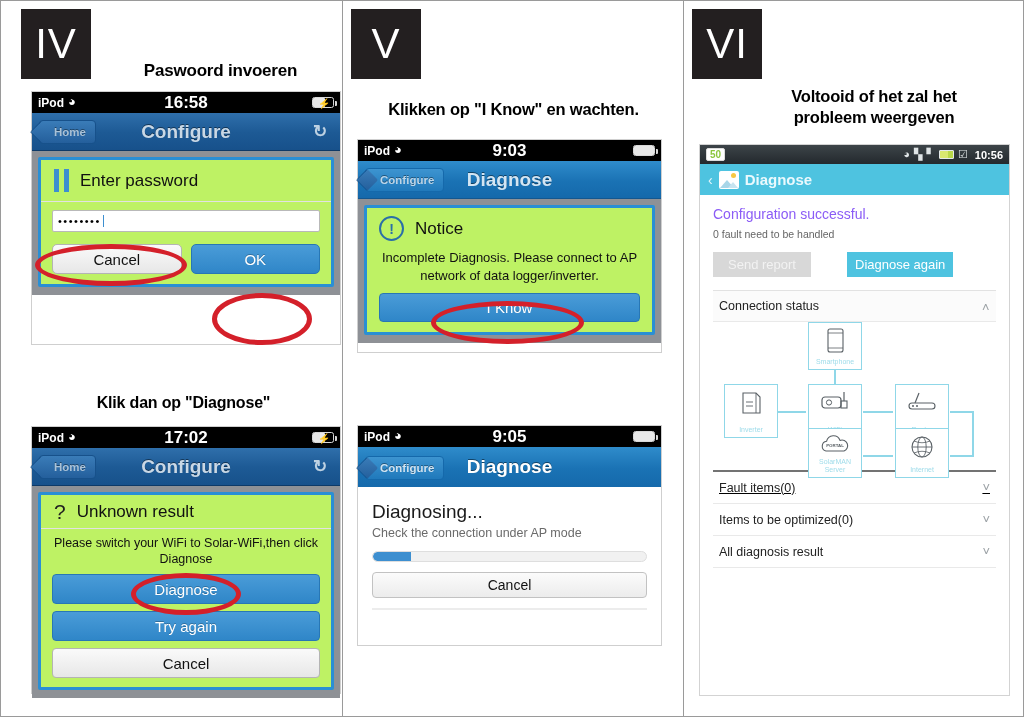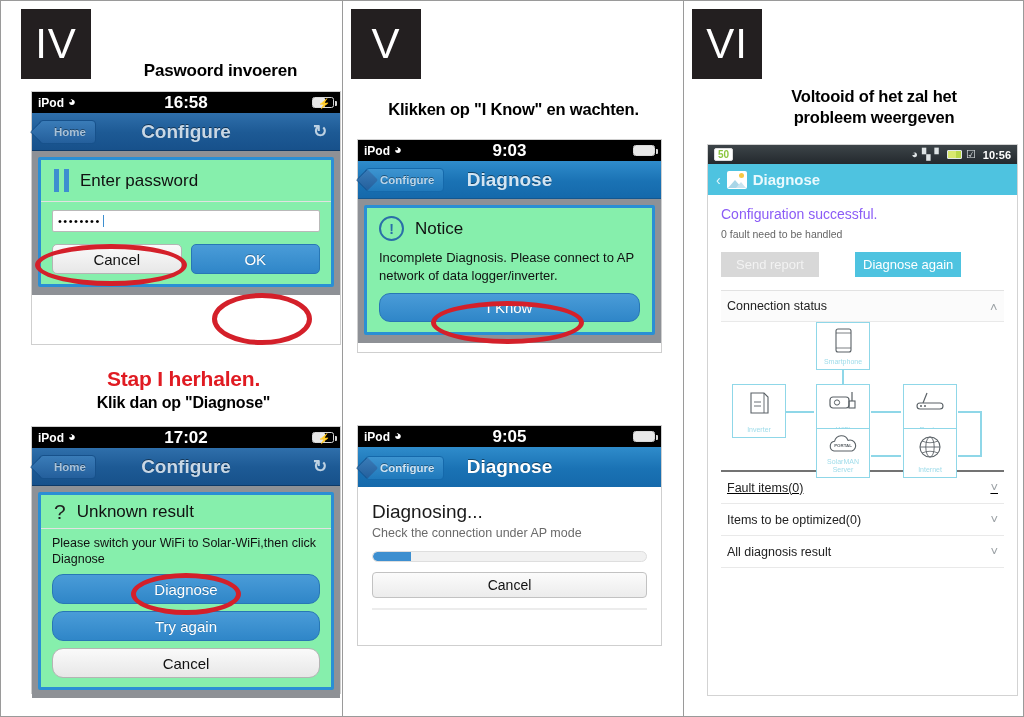--- a/index.html
+++ b/index.html
@@ -89,21 +89,21 @@
     border-left:1px solid #17518b;border-bottom:1px solid #17518b;
     transform:rotate(45deg);border-radius:2px;
   }
   .nav-refresh{
     position:absolute;right:8px;top:7px;width:24px;height:23px;
     display:flex;align-items:center;justify-content:center;
     color:#bdd1e2;font-size:17px;font-weight:bold;
   }
   .ios-body{background:#8e9196;padding:6px 6px 8px 6px;}
 
-  .card{background:#86efac;border:3px solid #2a8fd4;border-radius:2px;padding:0;}
+  .card{background:#bef264;border:3px solid #2a8fd4;border-radius:2px;padding:0;text-align:center;}
   .card-head{
     display:flex;align-items:center;gap:11px;
     padding:9px 10px 9px 13px;border-bottom:1px solid #e2e2e2;
   }
   .card-head .ttl{font-size:17px;color:#111;}
   .pause-icon{display:flex;gap:5px;}
   .pause-icon i{display:block;width:5px;height:23px;background:#3d8fd0;}
   .qmark{font-size:21px;color:#1f1f1f;font-weight:normal;line-height:1;}
   .excl-circle{
     width:21px;height:21px;border:2px solid #2a6fa8;border-radius:50%;
@@ -118,21 +118,21 @@
   }
   .caret{display:inline-block;width:1px;height:12px;background:#3d8fd0;margin-left:2px;}
   .btn-row{display:flex;gap:9px;margin-top:12px;}
   .btn{
     flex:1;height:30px;border-radius:5px;display:flex;align-items:center;justify-content:center;
     font-size:15px;box-sizing:border-box;
   }
   .btn-grey{background:linear-gradient(#fafafa,#e7e7e7);border:1px solid #b4b4b4;color:#111;}
   .btn-blue{background:linear-gradient(#4a9cd8,#2f86c8);border:1px solid #2877b5;color:#fff;text-shadow:0 -1px 0 rgba(0,0,0,.25);}
   .note-text{font-size:12.5px;color:#111;line-height:1.28;}
-  .stack-btn{margin-top:7px;height:30px;border-radius:11px;display:flex;align-items:center;justify-content:center;font-size:15px;box-sizing:border-box;}
+  .stack-btn{margin-top:7px;height:30px;border-radius:4px;display:flex;align-items:center;justify-content:center;font-size:15px;box-sizing:border-box;}
 
   
   .ellipse{
     position:absolute;border:5px solid #d4202a;border-radius:50%;
     box-sizing:border-box;pointer-events:none;
   }
 
   
   .diag-pane{background:#fff;padding:14px 14px 10px 14px;}
   .diag-h{font-size:19px;color:#1a1a1a;}
@@ -253,21 +253,20 @@
               <div class="btn btn-grey">Cancel</div>
               <div class="btn btn-blue">OK</div>
             </div>
           </div>
         </div>
       </div>
     </div>
     <div class="ellipse" style="left:22px;top:243px;width:152px;height:42px;"></div>
     <div class="ellipse" style="left:199px;top:292px;width:100px;height:52px;"></div>
 
-    <div class="step-title red-title" style="left:0;top:365px;width:341px;font-size:21px;">Stap I herhalen.</div>
     <div class="step-title" style="left:0;top:392px;width:341px;font-size:16px;">Klik dan op "Diagnose"</div>
 
     <div class="ios-shot" style="left:18px;top:425px;width:310px;height:268px;">
       <div class="ios-status">
         <span class="sb-left">
           <span>iPod</span>
           <span class="wifi-glyph">◕</span>
         </span>
         <span class="sb-time">17:02</span>
         <span class="sb-right">
@@ -369,21 +368,21 @@
     </div>
   </div>
 
   <div class="panel panel-3">
 
     <div class="roman-box" style="left:8px;top:8px;width:70px;height:70px;font-size:42px;">VI</div>
 
     <div class="step-title" style="left:50px;top:85px;width:280px;font-size:16.5px;">Voltooid of het zal het</div>
     <div class="step-title" style="left:50px;top:106px;width:280px;font-size:16.5px;">probleem weergeven</div>
 
-    <div class="and-shot" style="left:23px;top:143px;width:311px;height:552px;">
+    <div class="and-shot" style="left:15px;top:143px;width:311px;height:552px;">
 
       <div class="and-status">
         <span class="and-badge">50</span>
         <span class="and-right">
           <span class="ico">◕</span>
           <span class="ico">▚</span>
           <span class="ico">▘</span>
           <span class="and-batt">
               <i></i>
             </span>

